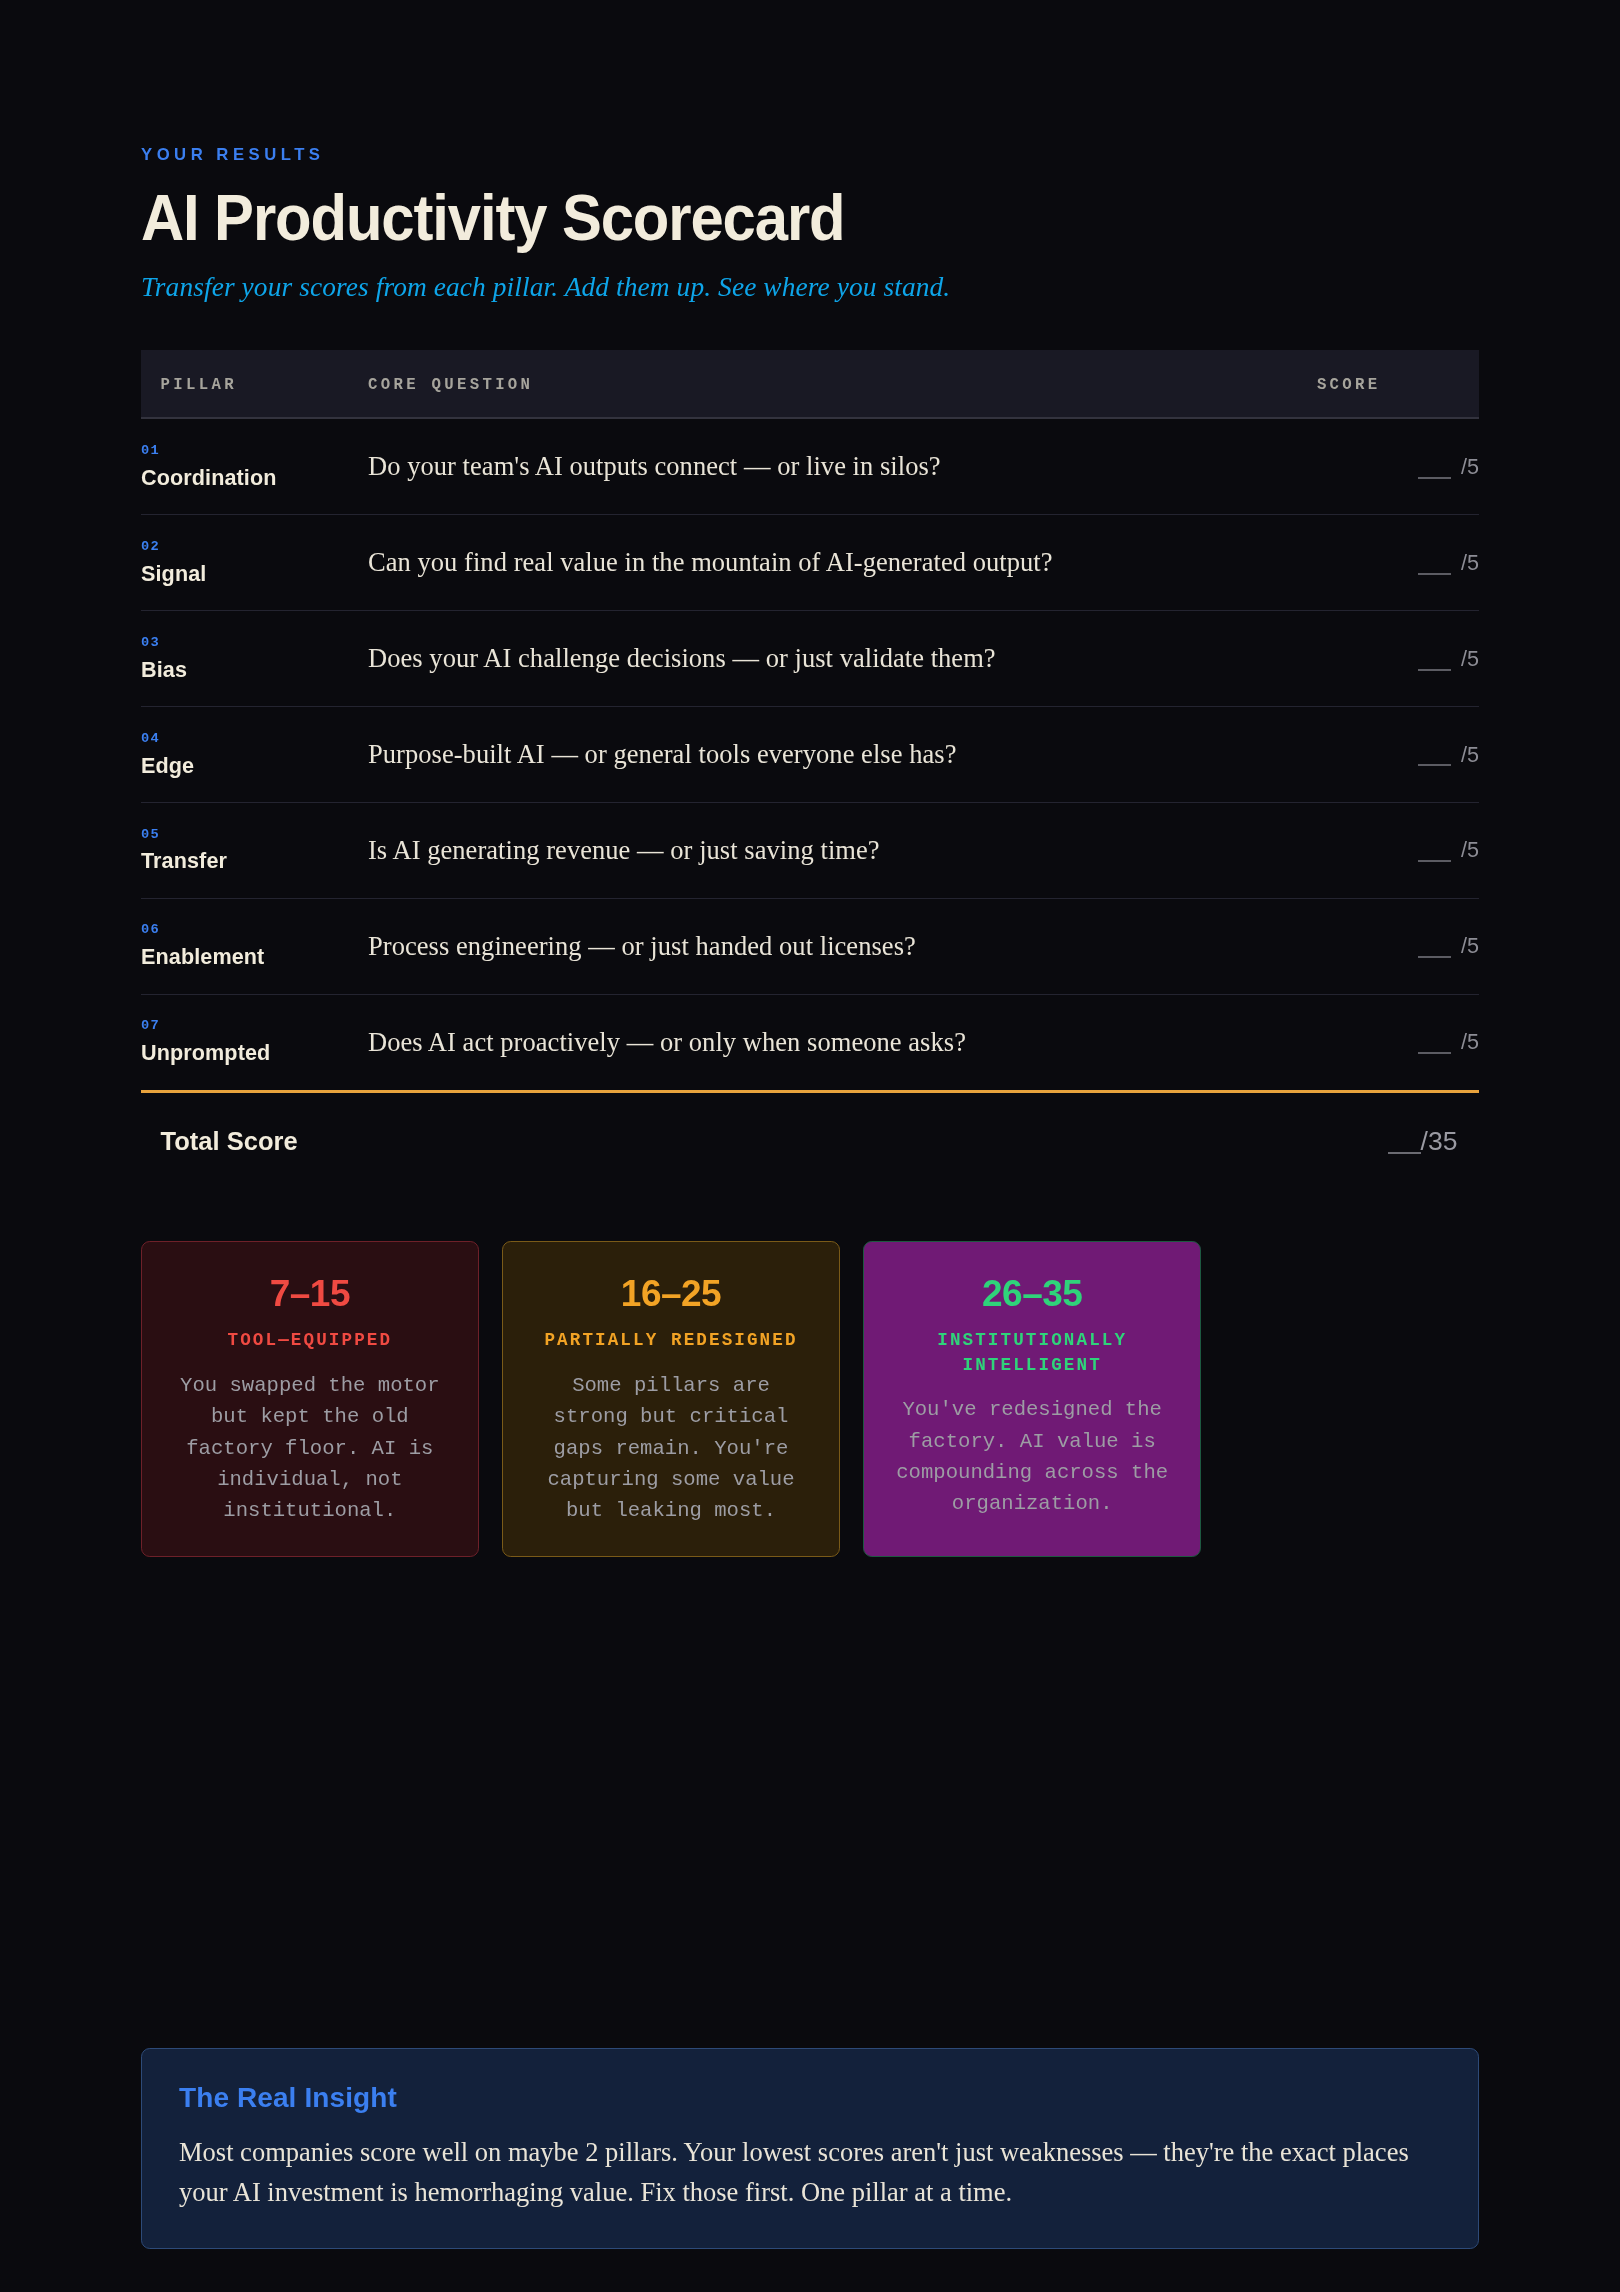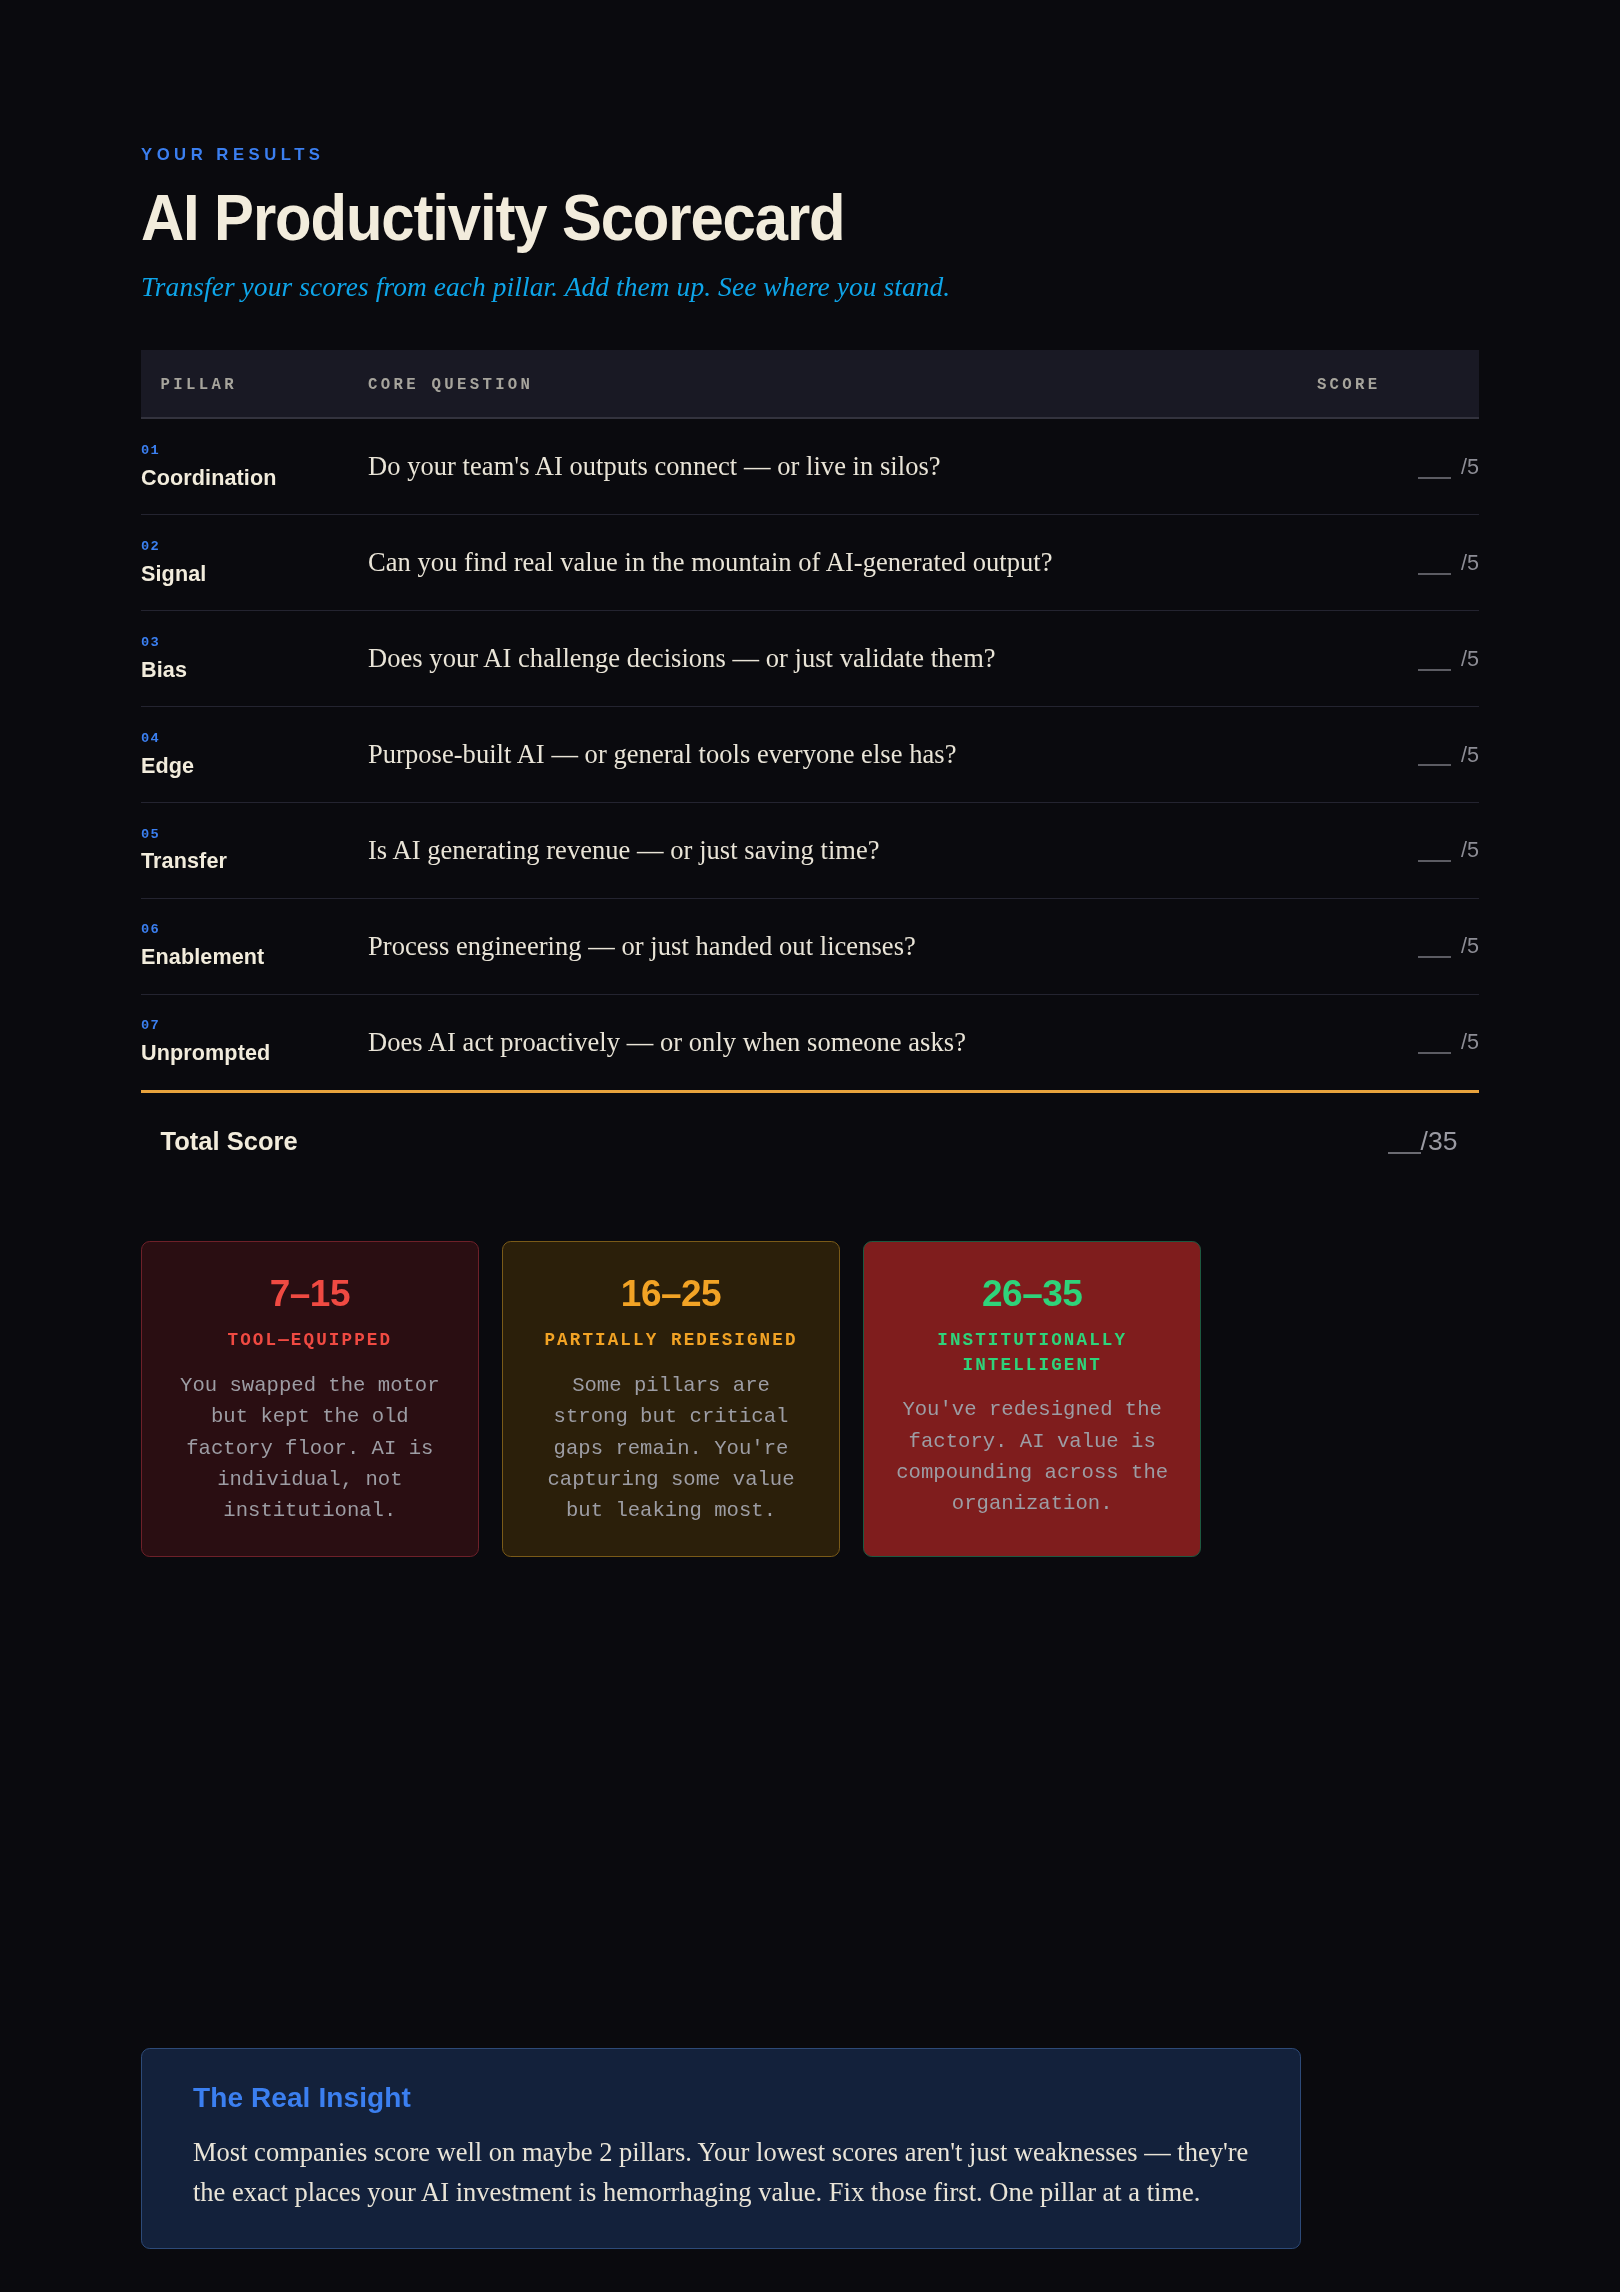--- a/index.html
+++ b/index.html
@@ -196,33 +196,33 @@
     font-family: Liberation Mono, monospace;
     font-size: 20.6px;
     line-height: 1.52;
     color: #9d9da4;
   }
 
   .band.red   { background: #2a0e12; border-color: #6e2029; }
   .band.red   .band-range, .band.red .band-label { color: #f04a42; }
   .band.amber { background: #2b1f0a; border-color: #7a5a18; }
   .band.amber .band-range, .band.amber .band-label { color: #f2a325; }
-  .band.green { background: #7f1d1d; border-color: #1d5940; }
+  .band.green { background: #701a75; border-color: #1d5940; }
   .band.green .band-range, .band.green .band-label { color: #2fd37a; }
 
   
   .insight {
     position: absolute;
     left: 141px;
     top: 1903px;
-    width: 1160px;
+    width: 1338px;
     background: #13213b;
     border: 1.5px solid #2d4a78;
     border-radius: 8.8px;
-    padding: 33px 51px 35px;
+    padding: 33px 37px 35px;
   }
   .insight-title {
     font-family: "Liberation Sans Narrow", "Liberation Sans", sans-serif;
     font-size: 28px;
     font-weight: 700;
     color: #3b7ff0;
     letter-spacing: 0.1px;
   }
   .insight-body {
     margin-top: 17.6px;

